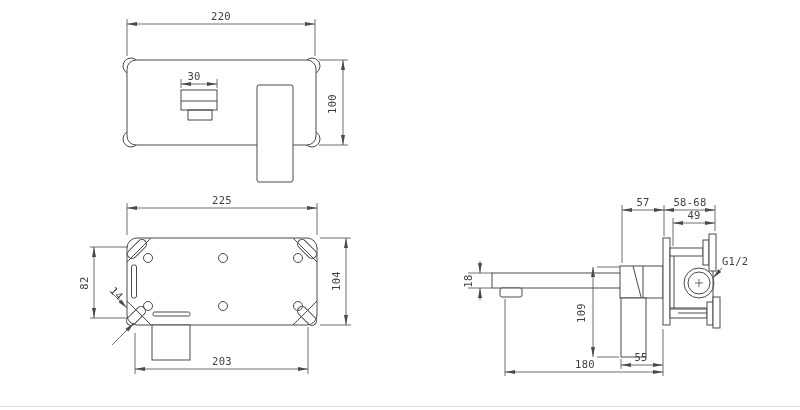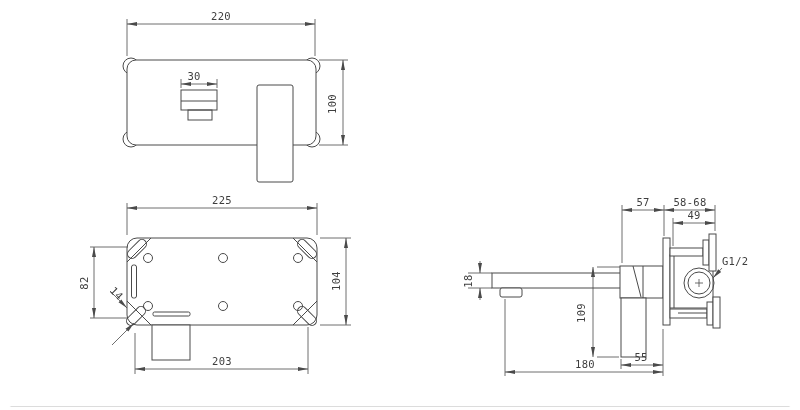--- a/index.html
+++ b/index.html
@@ -1,17 +1,17 @@
 <!DOCTYPE html>
 <html><head>
 <meta charset="utf-8">
 <style>
   html,body{margin:0;padding:0;background:#fff;}
   .stage{position:relative;width:800px;height:410px;background:#ffffff;overflow:hidden;
-         font-family:"DejaVu Sans Mono", monospace;border-radius:22px;}
+         font-family:"DejaVu Sans Mono", monospace;}
   svg line, svg rect, svg circle, svg path{stroke:#4a4a4a;stroke-width:1;fill:none;}
   svg rect.f{fill:#ffffff;}
   svg .thin{stroke-width:0.8;}
   svg text{font-family:"DejaVu Sans Mono", monospace;font-size:10.5px;fill:#3e3e3e;
            stroke:none;letter-spacing:0.3px;}
   svg .arrfill{fill:#4a4a4a;stroke:none;}
   .bottom-edge{position:absolute;left:0;bottom:3px;width:800px;height:1px;background:#dcdcdc;}
 </style>
 </head>
 <body>

